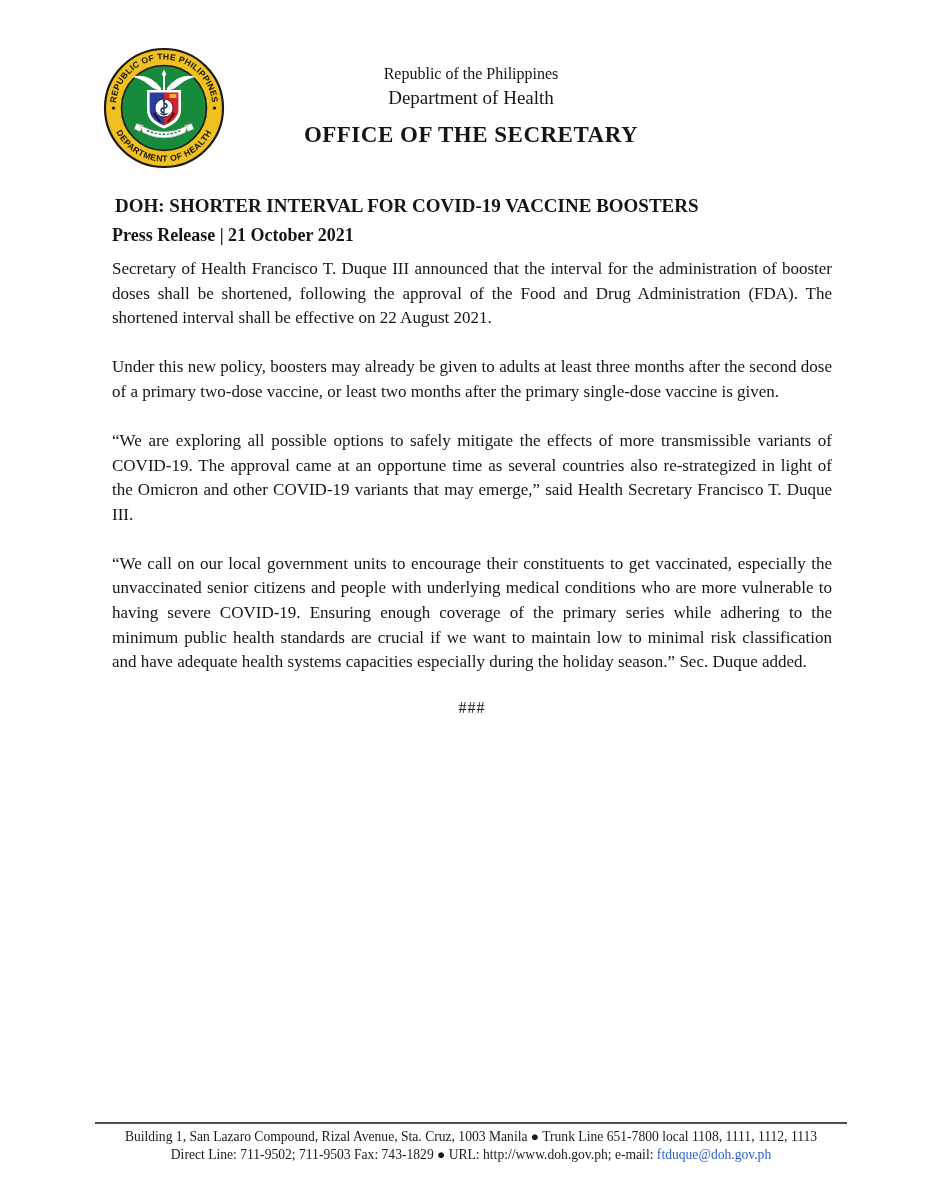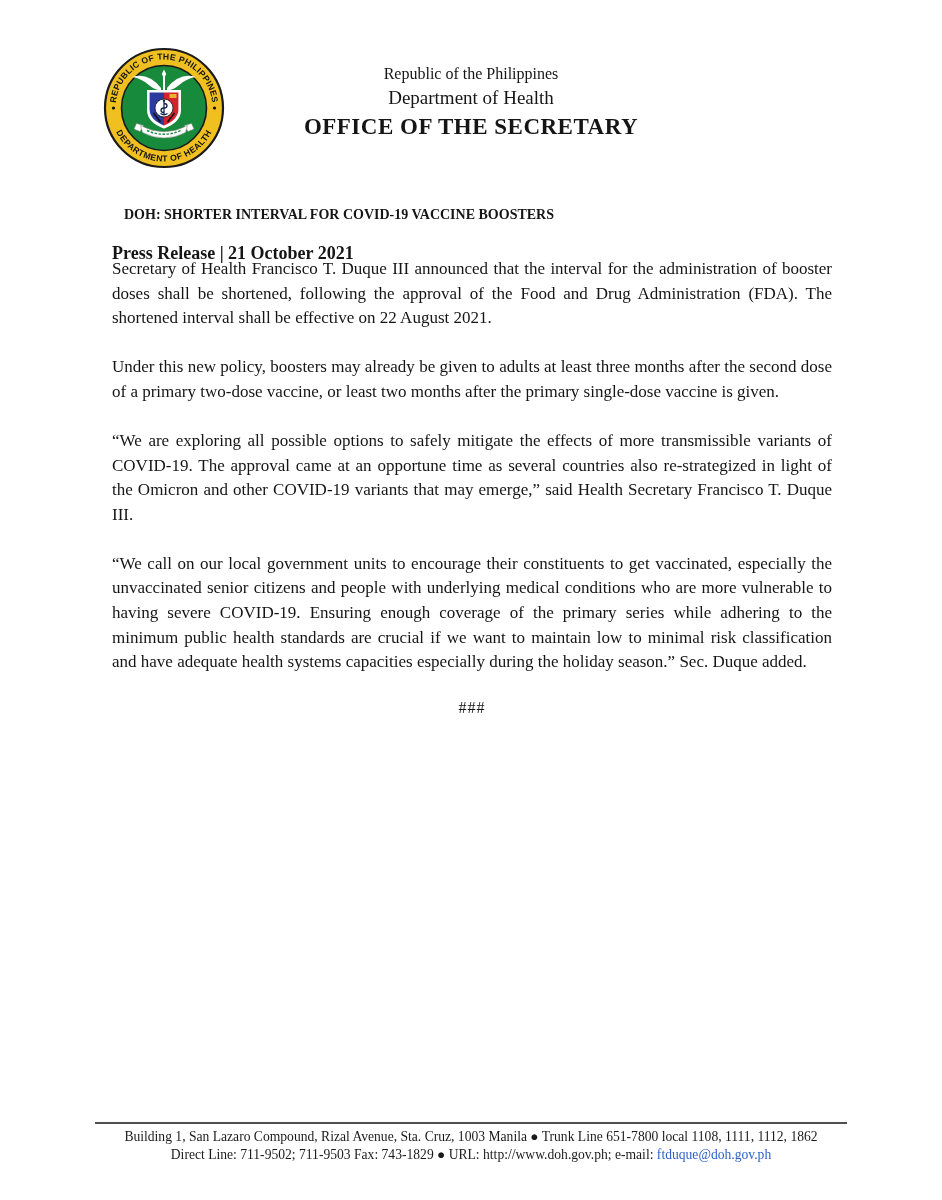--- a/index.html
+++ b/index.html
@@ -38,34 +38,35 @@
   }
   .header-text .department {
     font-size: 19px;
     line-height: 26px;
   }
   .header-text .office {
     font-size: 23px;
     line-height: 31px;
     font-weight: bold;
     letter-spacing: 0.5px;
+    margin-top: 8px;
   }
 
   
   .headline-block {
     position: absolute;
     top: 189px;
     left: 112px;
     right: 110px;
   }
   .headline {
-    font-size: 14px;
+    font-size: 19px;
     line-height: 27px;
     font-weight: bold;
-    margin: 12px;
+    margin: 3px;
   }
   .byline {
     font-size: 18px;
     line-height: 27px;
     font-weight: bold;
     margin: 0;
   }
 
   
   .body-block {
@@ -179,17 +180,17 @@
   <div class="body-block">
     <p>Secretary of Health Francisco T. Duque III announced that the interval for the administration of booster doses shall be shortened, following the approval of the Food and Drug Administration (FDA). The shortened interval shall be effective on 22 August 2021.</p>
     <p>Under this new policy, boosters may already be given to adults at least three months after the second dose of a primary two-dose vaccine, or least two months after the primary single-dose vaccine is given.</p>
     <p>“We are exploring all possible options to safely mitigate the effects of more transmissible variants of COVID-19. The approval came at an opportune time as several countries also re-strategized in light of the Omicron and other COVID-19 variants that may emerge,” said Health Secretary Francisco T. Duque III.</p>
     <p>“We call on our local government units to encourage their constituents to get vaccinated, especially the unvaccinated senior citizens and people with underlying medical conditions who are more vulnerable to having severe COVID-19. Ensuring enough coverage of the primary series while adhering to the minimum public health standards are crucial if we want to maintain low to minimal risk classification and have adequate health systems capacities especially during the holiday season.”  Sec. Duque added.</p>
     <div class="end-marker">###</div>
   </div>
 
   <div class="footer">
     <div class="footer-rule"></div>
-    <div class="footer-line">Building 1, San Lazaro Compound, Rizal Avenue, Sta. Cruz, 1003 Manila ● Trunk Line 651-7800 local 1108, 1111, 1112, 1862</div>
+    <div class="footer-line">Building 1, San Lazaro Compound, Rizal Avenue, Sta. Cruz, 1003 Manila ● Trunk Line 651-7800 local 1108, 1111, 1112, 1113</div>
     <div class="footer-line"><span>Direct Line: 711-9502; 711-9503 Fax: 743-1829 ● URL: http://www.doh.gov.ph; e-mail: </span><a class="email-link">ftduque@doh.gov.ph</a></div>
   </div>
 
 </div>
 
 </body></html>

